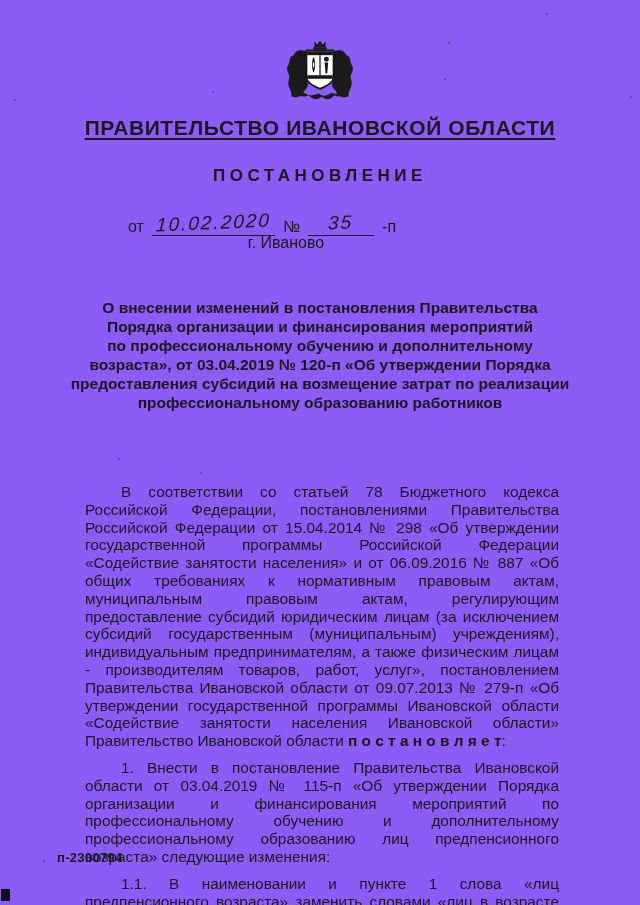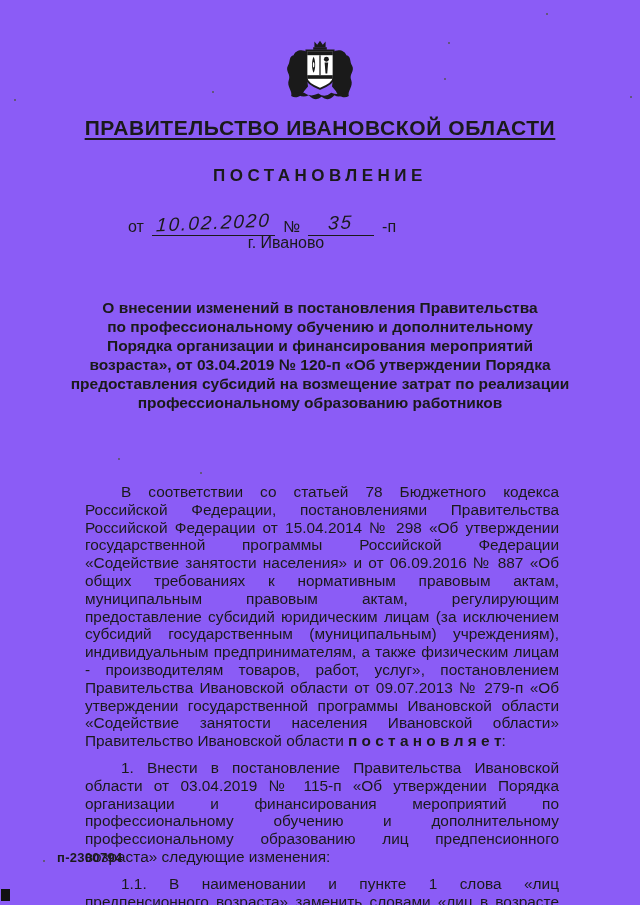--- a/index.html
+++ b/index.html
@@ -123,22 +123,22 @@
     <span>от</span>
     <span class="slot slot-date"><span class="handwritten">10.02.2020</span></span>
     <span>№</span>
     <span class="slot slot-num"><span class="handwritten">35</span></span>
     <span>-п</span>
   </div>
   <div class="city">г. Иваново</div>
 
   <div class="decree-title">
     <div>О внесении изменений в постановления Правительства</div>
+    <div>Порядка организации и финансирования мероприятий</div>
     <div>по профессиональному обучению и дополнительному</div>
-    <div>Порядка организации и финансирования мероприятий</div>
     <div>возраста», от 03.04.2019 № 120-п «Об утверждении Порядка</div>
     <div>предоставления субсидий на возмещение затрат по реализации</div>
     <div>профессиональному образованию работников</div>
   </div>
 
   <div class="body-text">
     <p><span>В соответствии со статьей 78 Бюджетного кодекса Российской Федерации, постановлениями Правительства Российской Федерации от 15.04.2014 № 298 «Об утверждении государственной программы Российской Федерации «Содействие занятости населения» и от 06.09.2016 № 887 «Об общих требованиях к нормативным правовым актам, муниципальным правовым актам, регулирующим предоставление субсидий юридическим лицам (за исключением субсидий государственным (муниципальным) учреждениям), индивидуальным предпринимателям, а также физическим лицам - производителям товаров, работ, услуг», постановлением Правительства Ивановской области от 09.07.2013 № 279-п «Об утверждении государственной программы Ивановской области «Содействие занятости населения Ивановской области» Правительство Ивановской области </span><span class="spaced-bold">п о с т а н о в л я е т</span><span>:</span></p>
     <p>1. Внести в постановление Правительства Ивановской области от 03.04.2019 № 115-п «Об утверждении Порядка организации и финансирования мероприятий по профессиональному обучению и дополнительному профессиональному образованию лиц предпенсионного возраста» следующие изменения:</p>
     <p>1.1. В наименовании и пункте 1 слова «лиц предпенсионного возраста» заменить словами «лиц в возрасте 50-ти лет и старше, а также лиц предпенсионного возраста».</p>
   </div>

